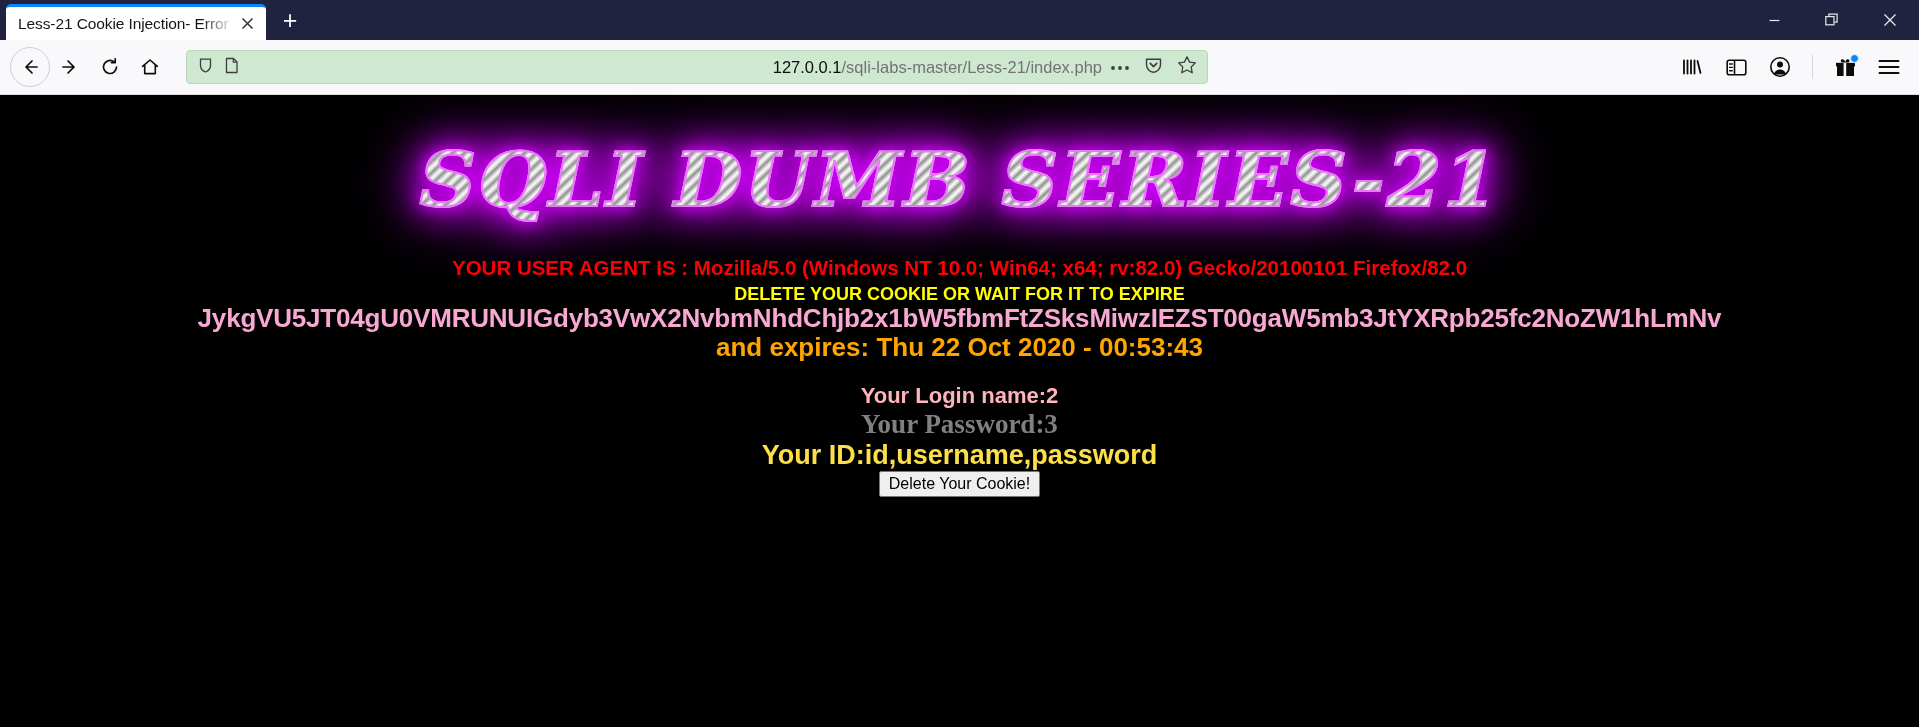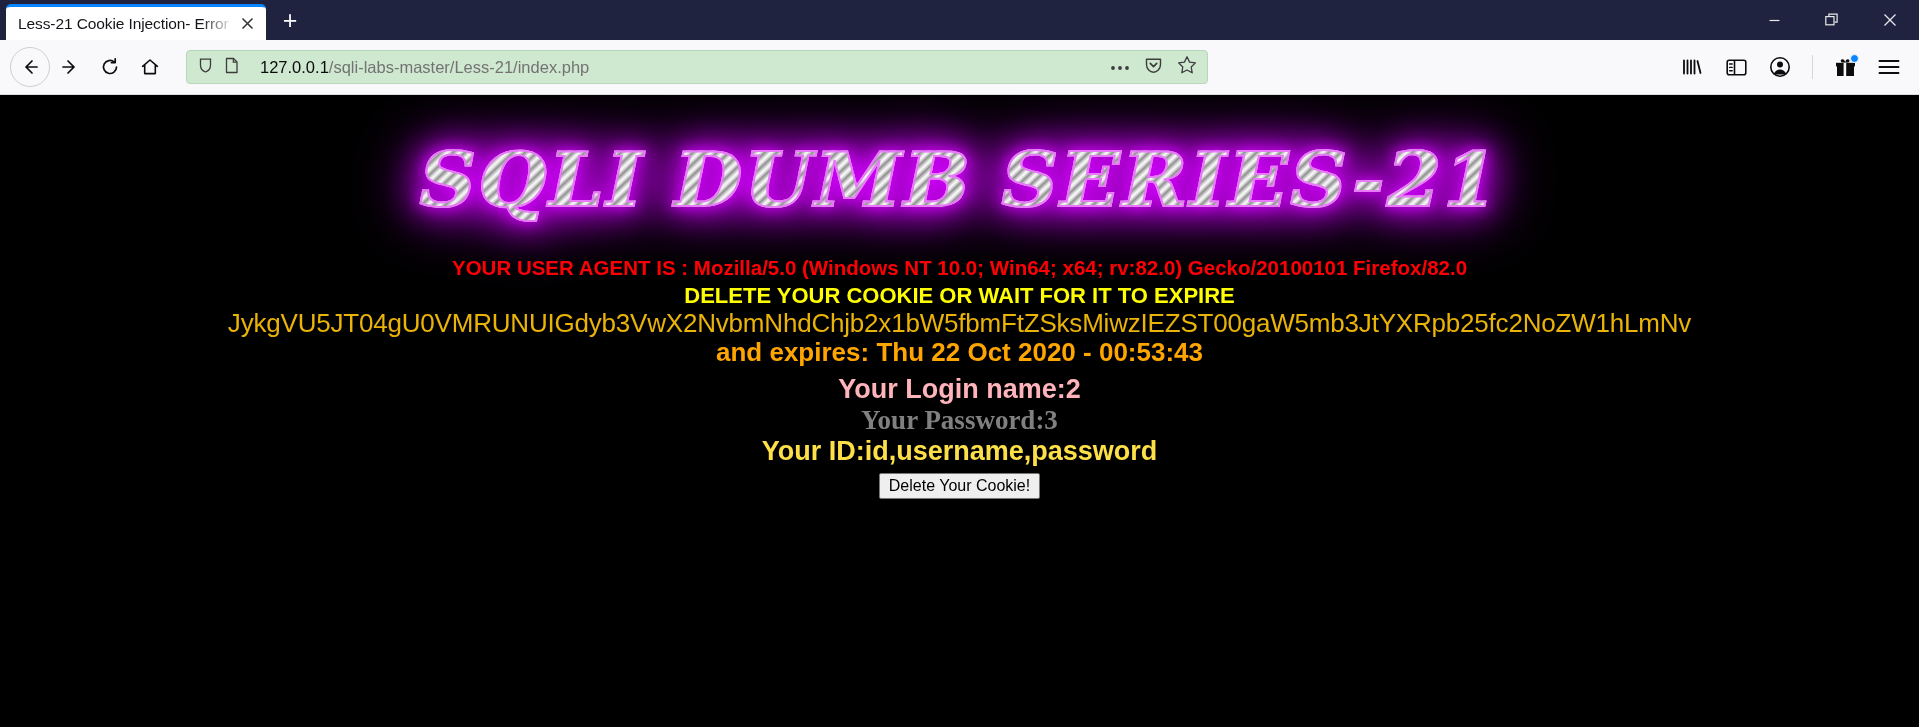--- a/index.html
+++ b/index.html
@@ -56,21 +56,21 @@
   }
   .navbtn.circled { border: 1.5px solid #cfcfd3; }
   .urlbar {
     flex: 1; height: 34px; margin: 0 10px 0 16px; background: #cfe8d0;
     border: 1px solid #b9d6ba; border-radius: 4px; display: flex;
     align-items: center; padding: 0 10px; max-width: 1022px;
   }
   .url-ident { display: flex; align-items: center; gap: 10px; padding-right: 10px; }
   .url-text {
     flex: 1; font-size: 16.5px; color: #0c0c0d; white-space: nowrap;
-    overflow: hidden; margin-left: 10px;
+    overflow: hidden; margin-left: 10px; text-align: right;
   }
   .url-text .dim { color: #737373; }
   .url-actions { display: flex; align-items: center; gap: 14px; padding-left: 8px; }
   .toolbar-right { display: flex; align-items: center; gap: 4px; margin-left: auto; }
   .tbtn {
     width: 40px; height: 40px; display: flex; align-items: center;
     justify-content: center; position: relative; color: #0c0c0d;
   }
   .tb-sep { width: 1px; height: 24px; background: #d7d7db; margin: 0 8px; }
   .badge-dot {
@@ -97,34 +97,34 @@
     -webkit-text-stroke: 2px #e879f9;
     paint-order: stroke fill;
     filter: drop-shadow(0 0 7px #d400ff) drop-shadow(0 0 16px #c800f0)
             drop-shadow(0 0 26px #a000c8);
     transform: scaleX(1.06);
   }
 
   .line { line-height: 1.12; white-space: nowrap; }
   .ua     { color: #ff0000; font-size: 20.5px; font-weight: bold; margin-top: 12px; }
   .ip     { color: #00e5ff; font-size: 20.5px; font-weight: bold; margin-top: 4px; }
-  .expire { color: #ffff00; font-size: 22px; font-weight: bold; margin-top: 4px; }
+  .expire { color: #ffff00; font-size: 18px; font-weight: bold; margin-top: 4px; }
 
   .cookie-head { color: #ffa500; font-size: 26px; font-weight: bold; margin-top: 7px; }
   .cookie-val  {
-    color: #eab308; font-size: 26px; font-weight: normal; line-height: 1.12;
+    color: #f9a8d4; font-size: 26px; font-weight: bold; line-height: 1.12;
     white-space: nowrap; overflow: hidden; letter-spacing: -0.2px;
   }
   .cookie-exp  { color: #ffa500; font-size: 26px; font-weight: bold; line-height: 1.12; }
 
-  .login  { color: #ffb3ba; font-size: 27px; font-weight: bold; margin-top: 7px; line-height: 1.15; }
+  .login  { color: #ffb3ba; font-size: 22px; font-weight: bold; margin-top: 21px; line-height: 1.15; }
   .passwd { color: #808080; font-size: 27px; font-weight: bold; line-height: 1.15; font-family: Liberation Serif, serif; }
   .userid { color: #fde047; font-size: 27px; font-weight: bold; line-height: 1.15; }
 
-  .btn-wrap { margin-top: 6px; }
+  .btn-wrap { }
   .cookie-btn {
     font-family: "Liberation Sans", sans-serif;
     font-size: 16px; color: #000; background: #efefef;
     border: 1px solid #767676; border-radius: 2px;
     padding: 3px 9px; cursor: pointer;
   }
 </style>
 </head>
 <body>
 

